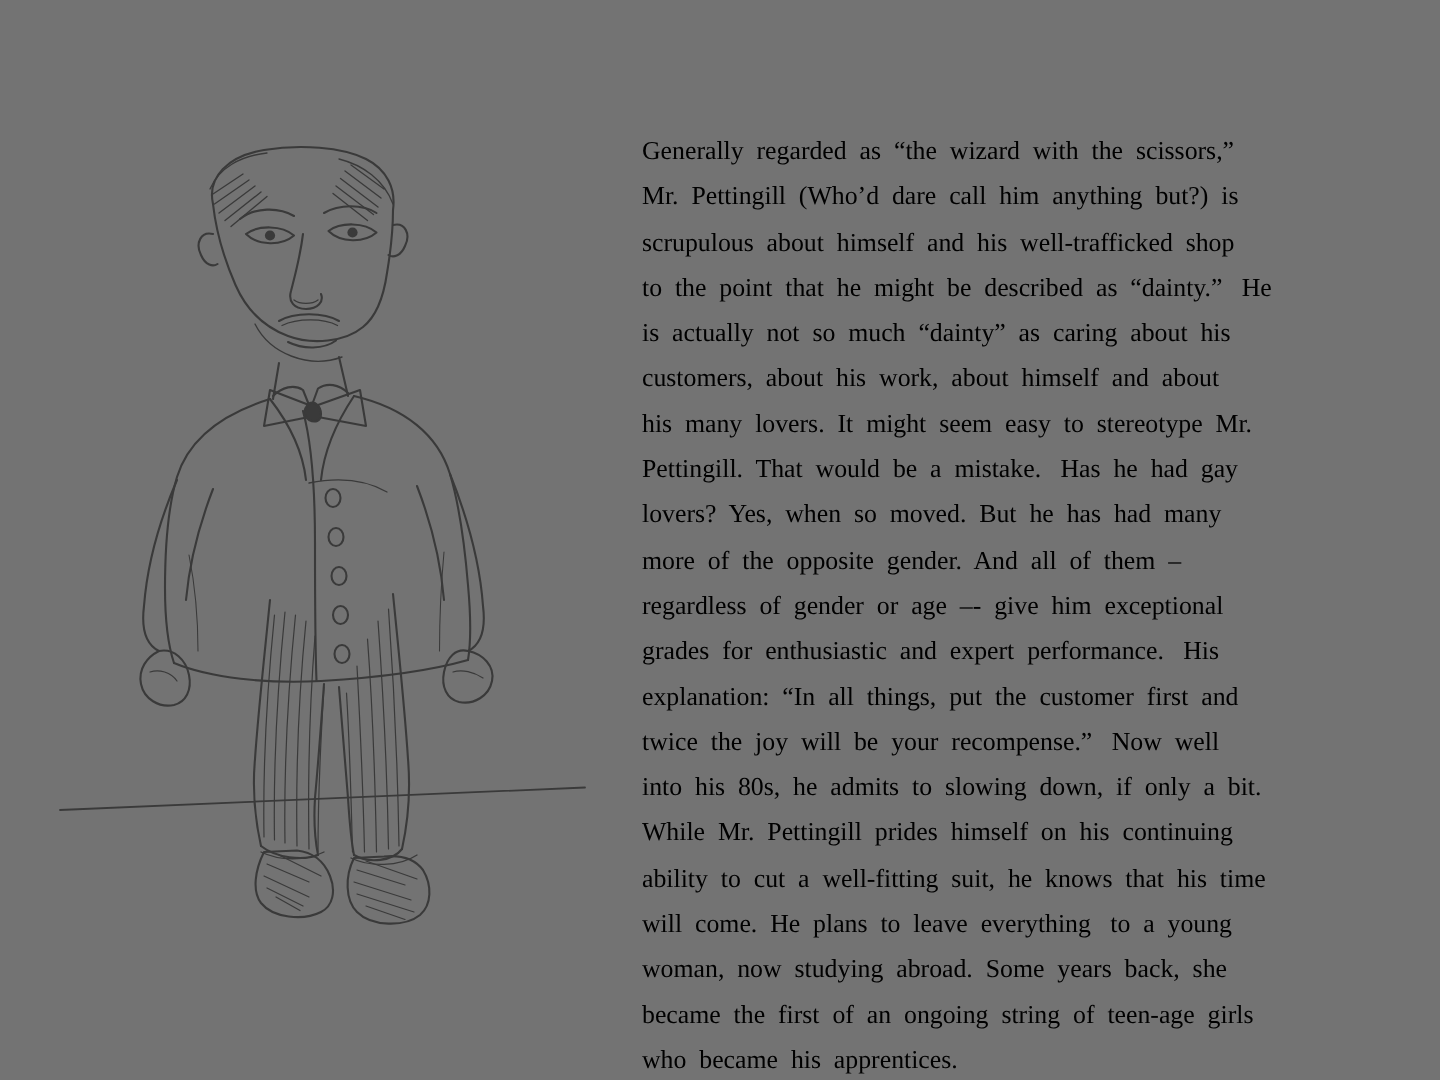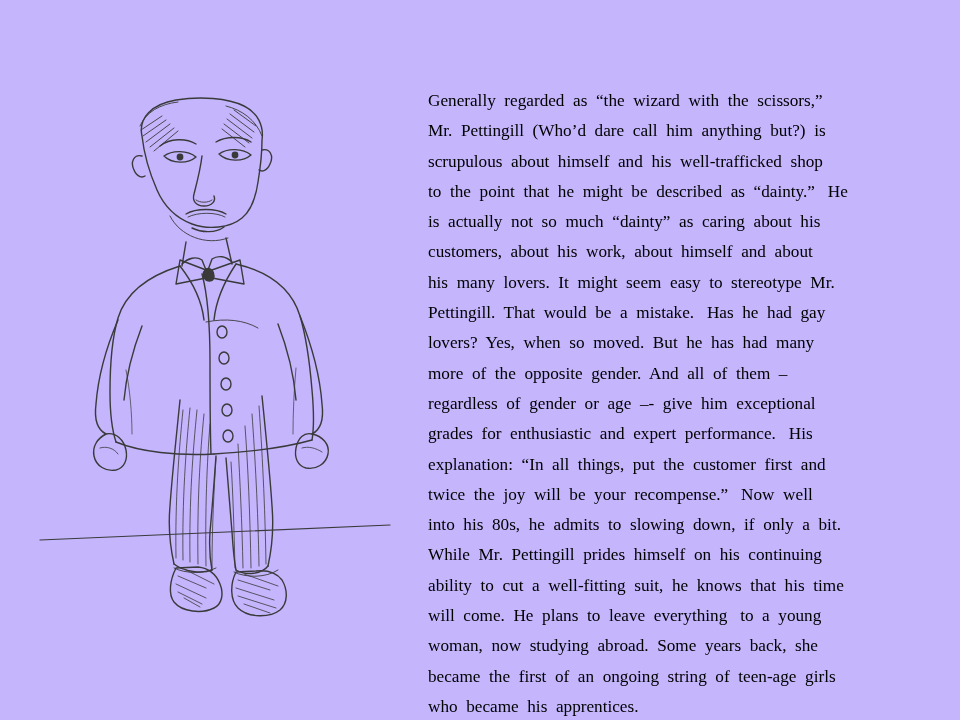--- a/index.html
+++ b/index.html
@@ -11,21 +11,21 @@
     width: 960px;
     height: 720px;
     overflow: hidden;
     font-family: "Liberation Serif", serif;
     color: #000000;
   }
   .page {
     position: relative;
     width: 960px;
     height: 720px;
-    background: #c4b5fd;
+    background: #737373;
   }
   .illustration {
     position: absolute;
     left: 30px;
     top: 70px;
     width: 380px;
     height: 560px;
   }
   .illustration svg {
     display: block;

